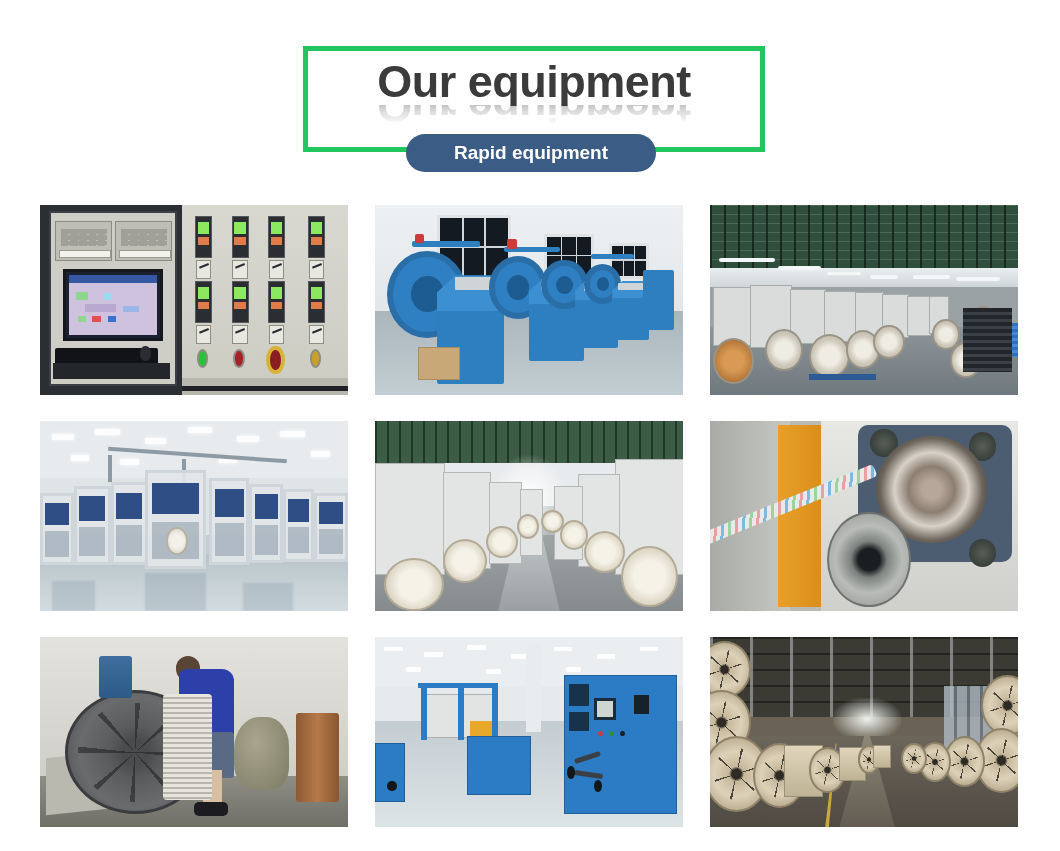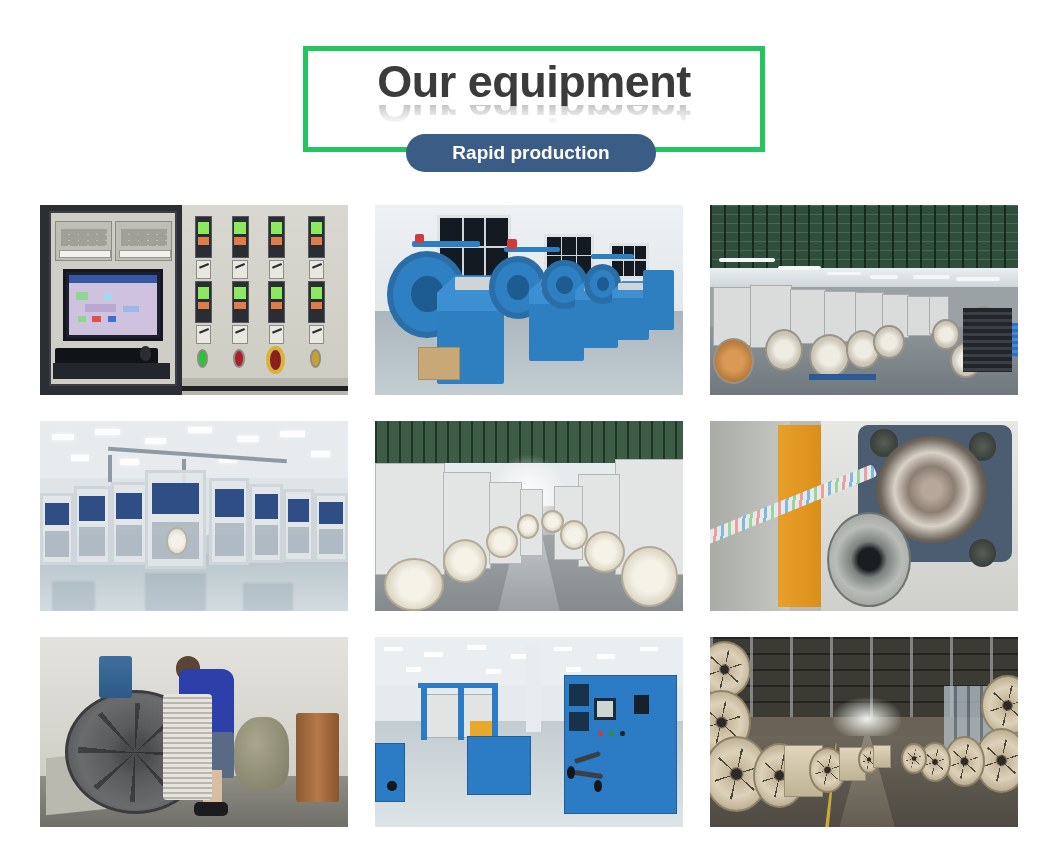--- a/index.html
+++ b/index.html
@@ -594,21 +594,21 @@
 <body>
 
 <div id="header-banner">
   <div id="title-wrap">
     <div id="page-title">Our equipment</div>
     <div id="page-title-reflection">Our equipment</div>
   </div>
 </div>
 
 <div id="subtitle-pill">
-  <span>Rapid production</span>
+  <span>Rapid equipment</span>
 </div>
 
 <div id="gallery">
 
   <div class="photo p1">
     <div class="scene">
       <div class="rightpanel">
         <div class="ctrl" style="left:8%;top:6%"></div>
         <div class="ctrl" style="left:30%;top:6%"></div>
         <div class="ctrl" style="left:52%;top:6%"></div>

